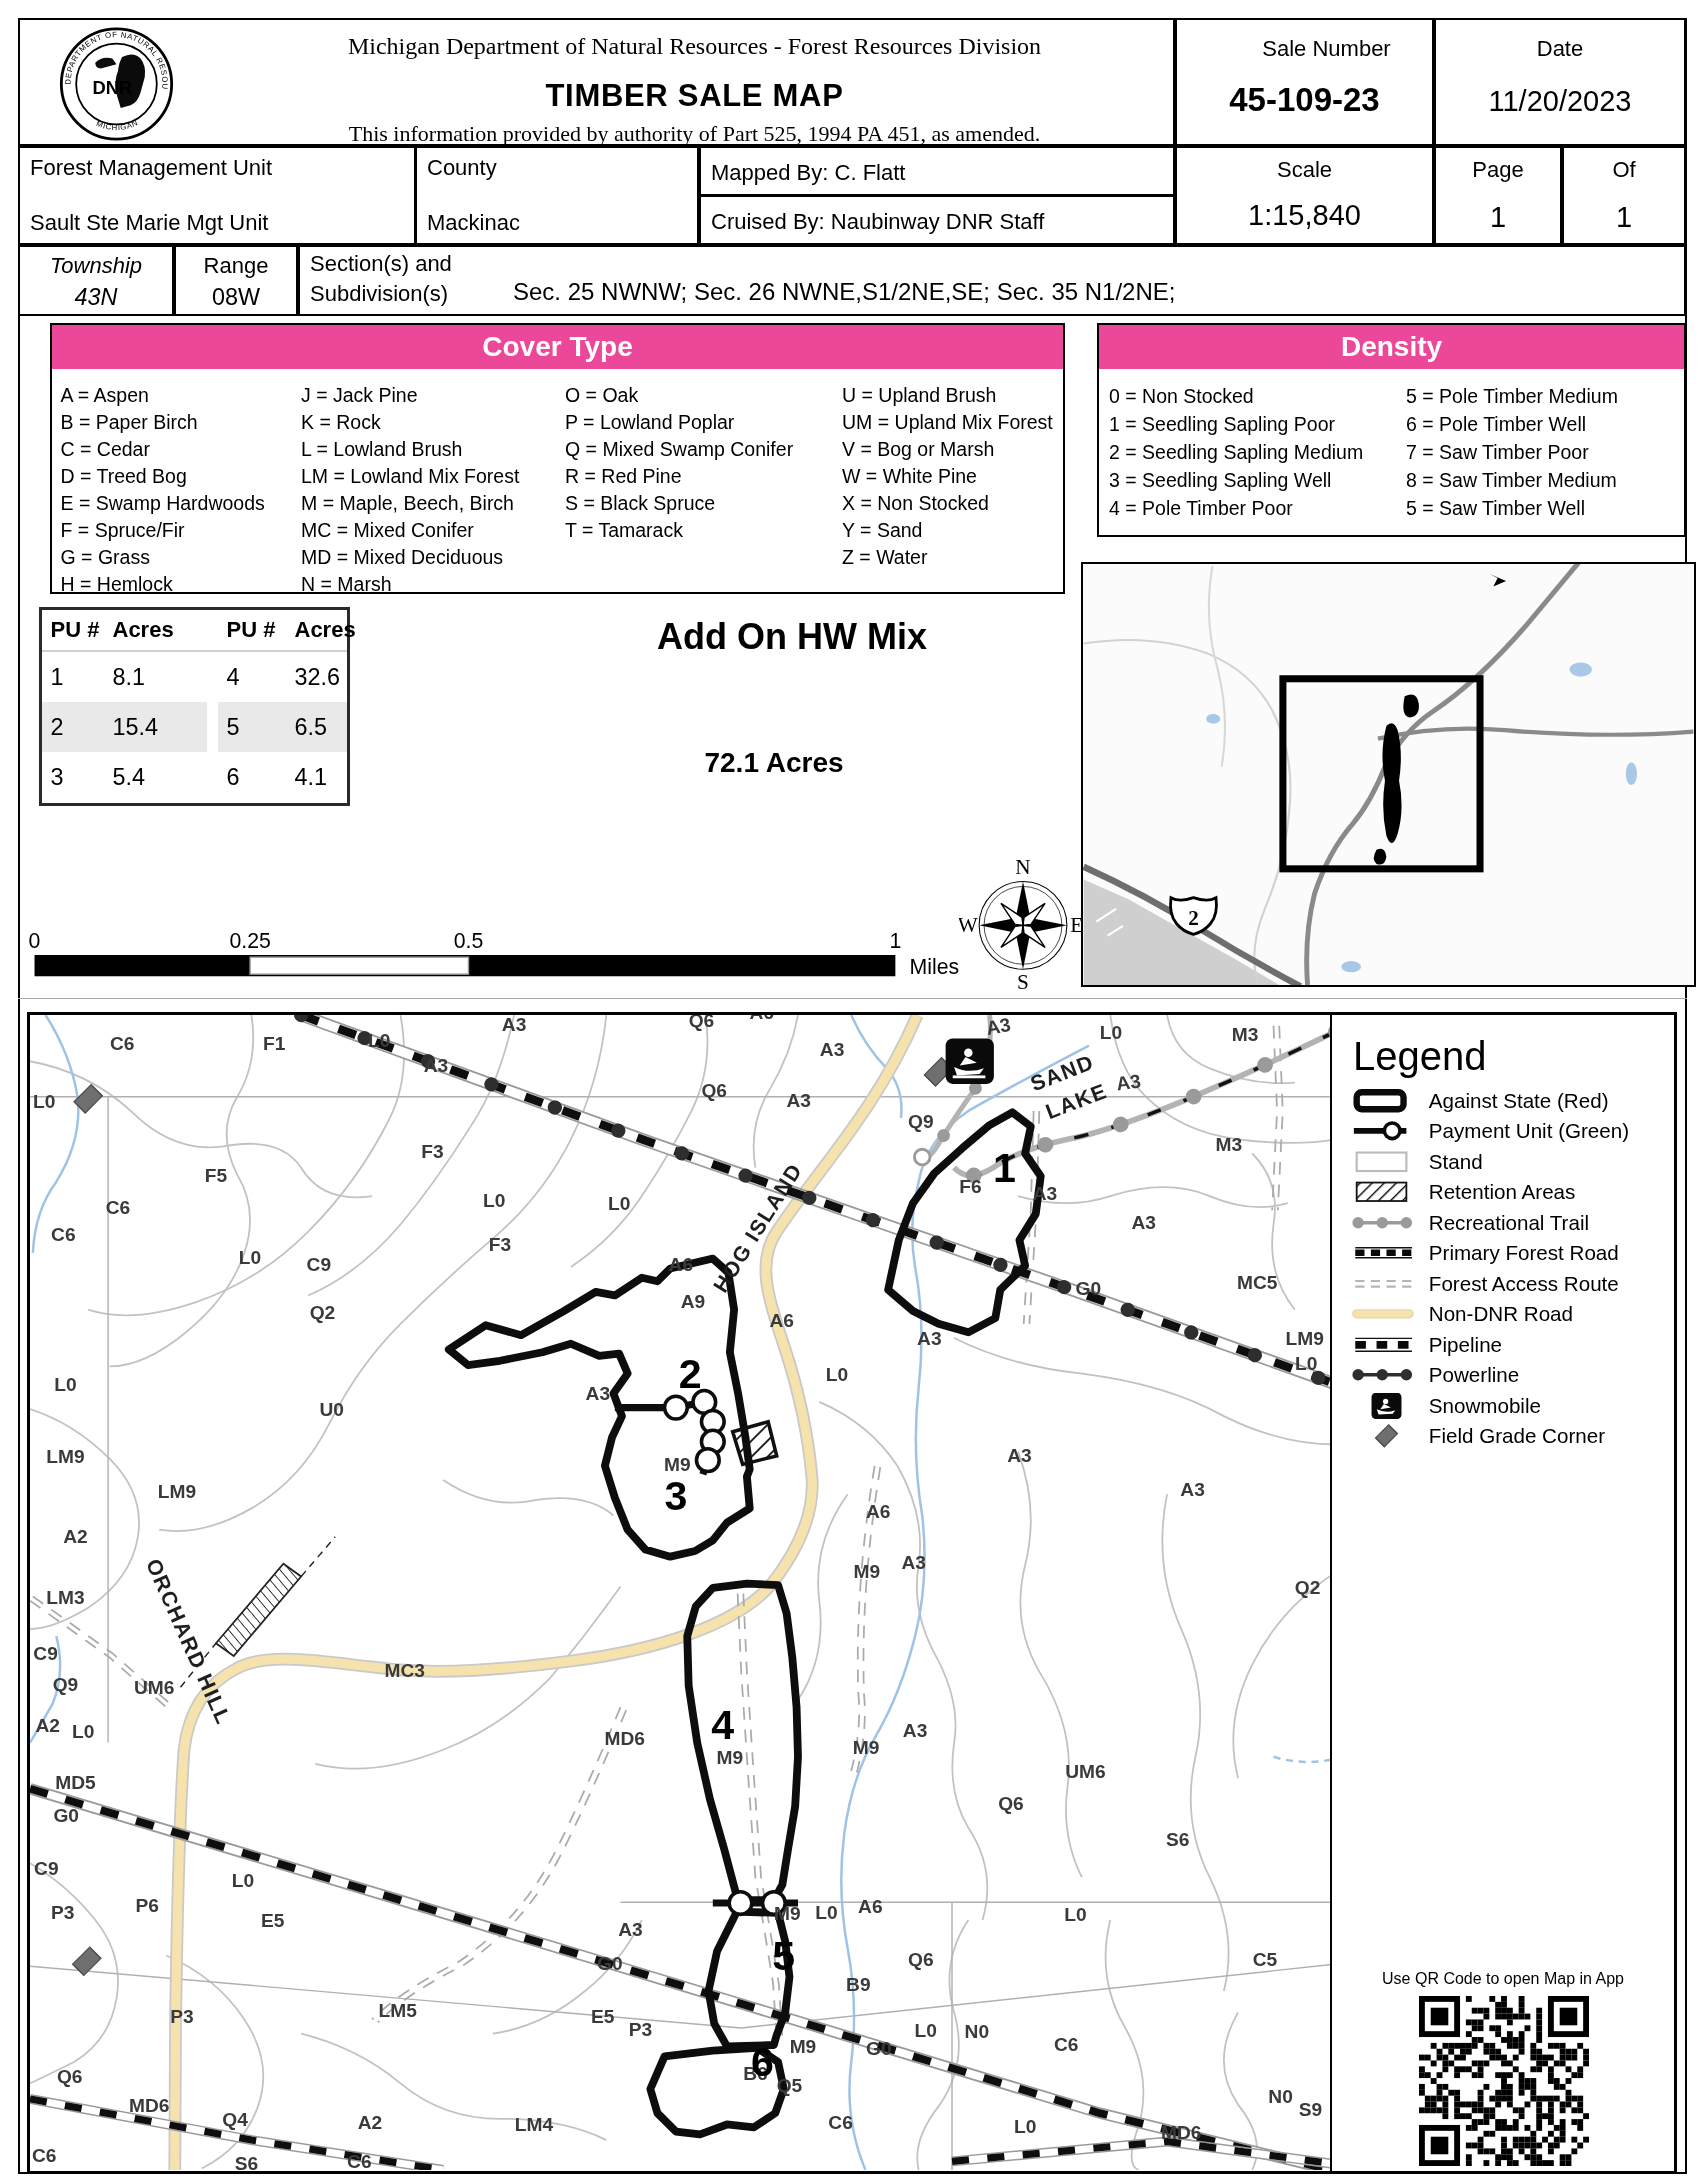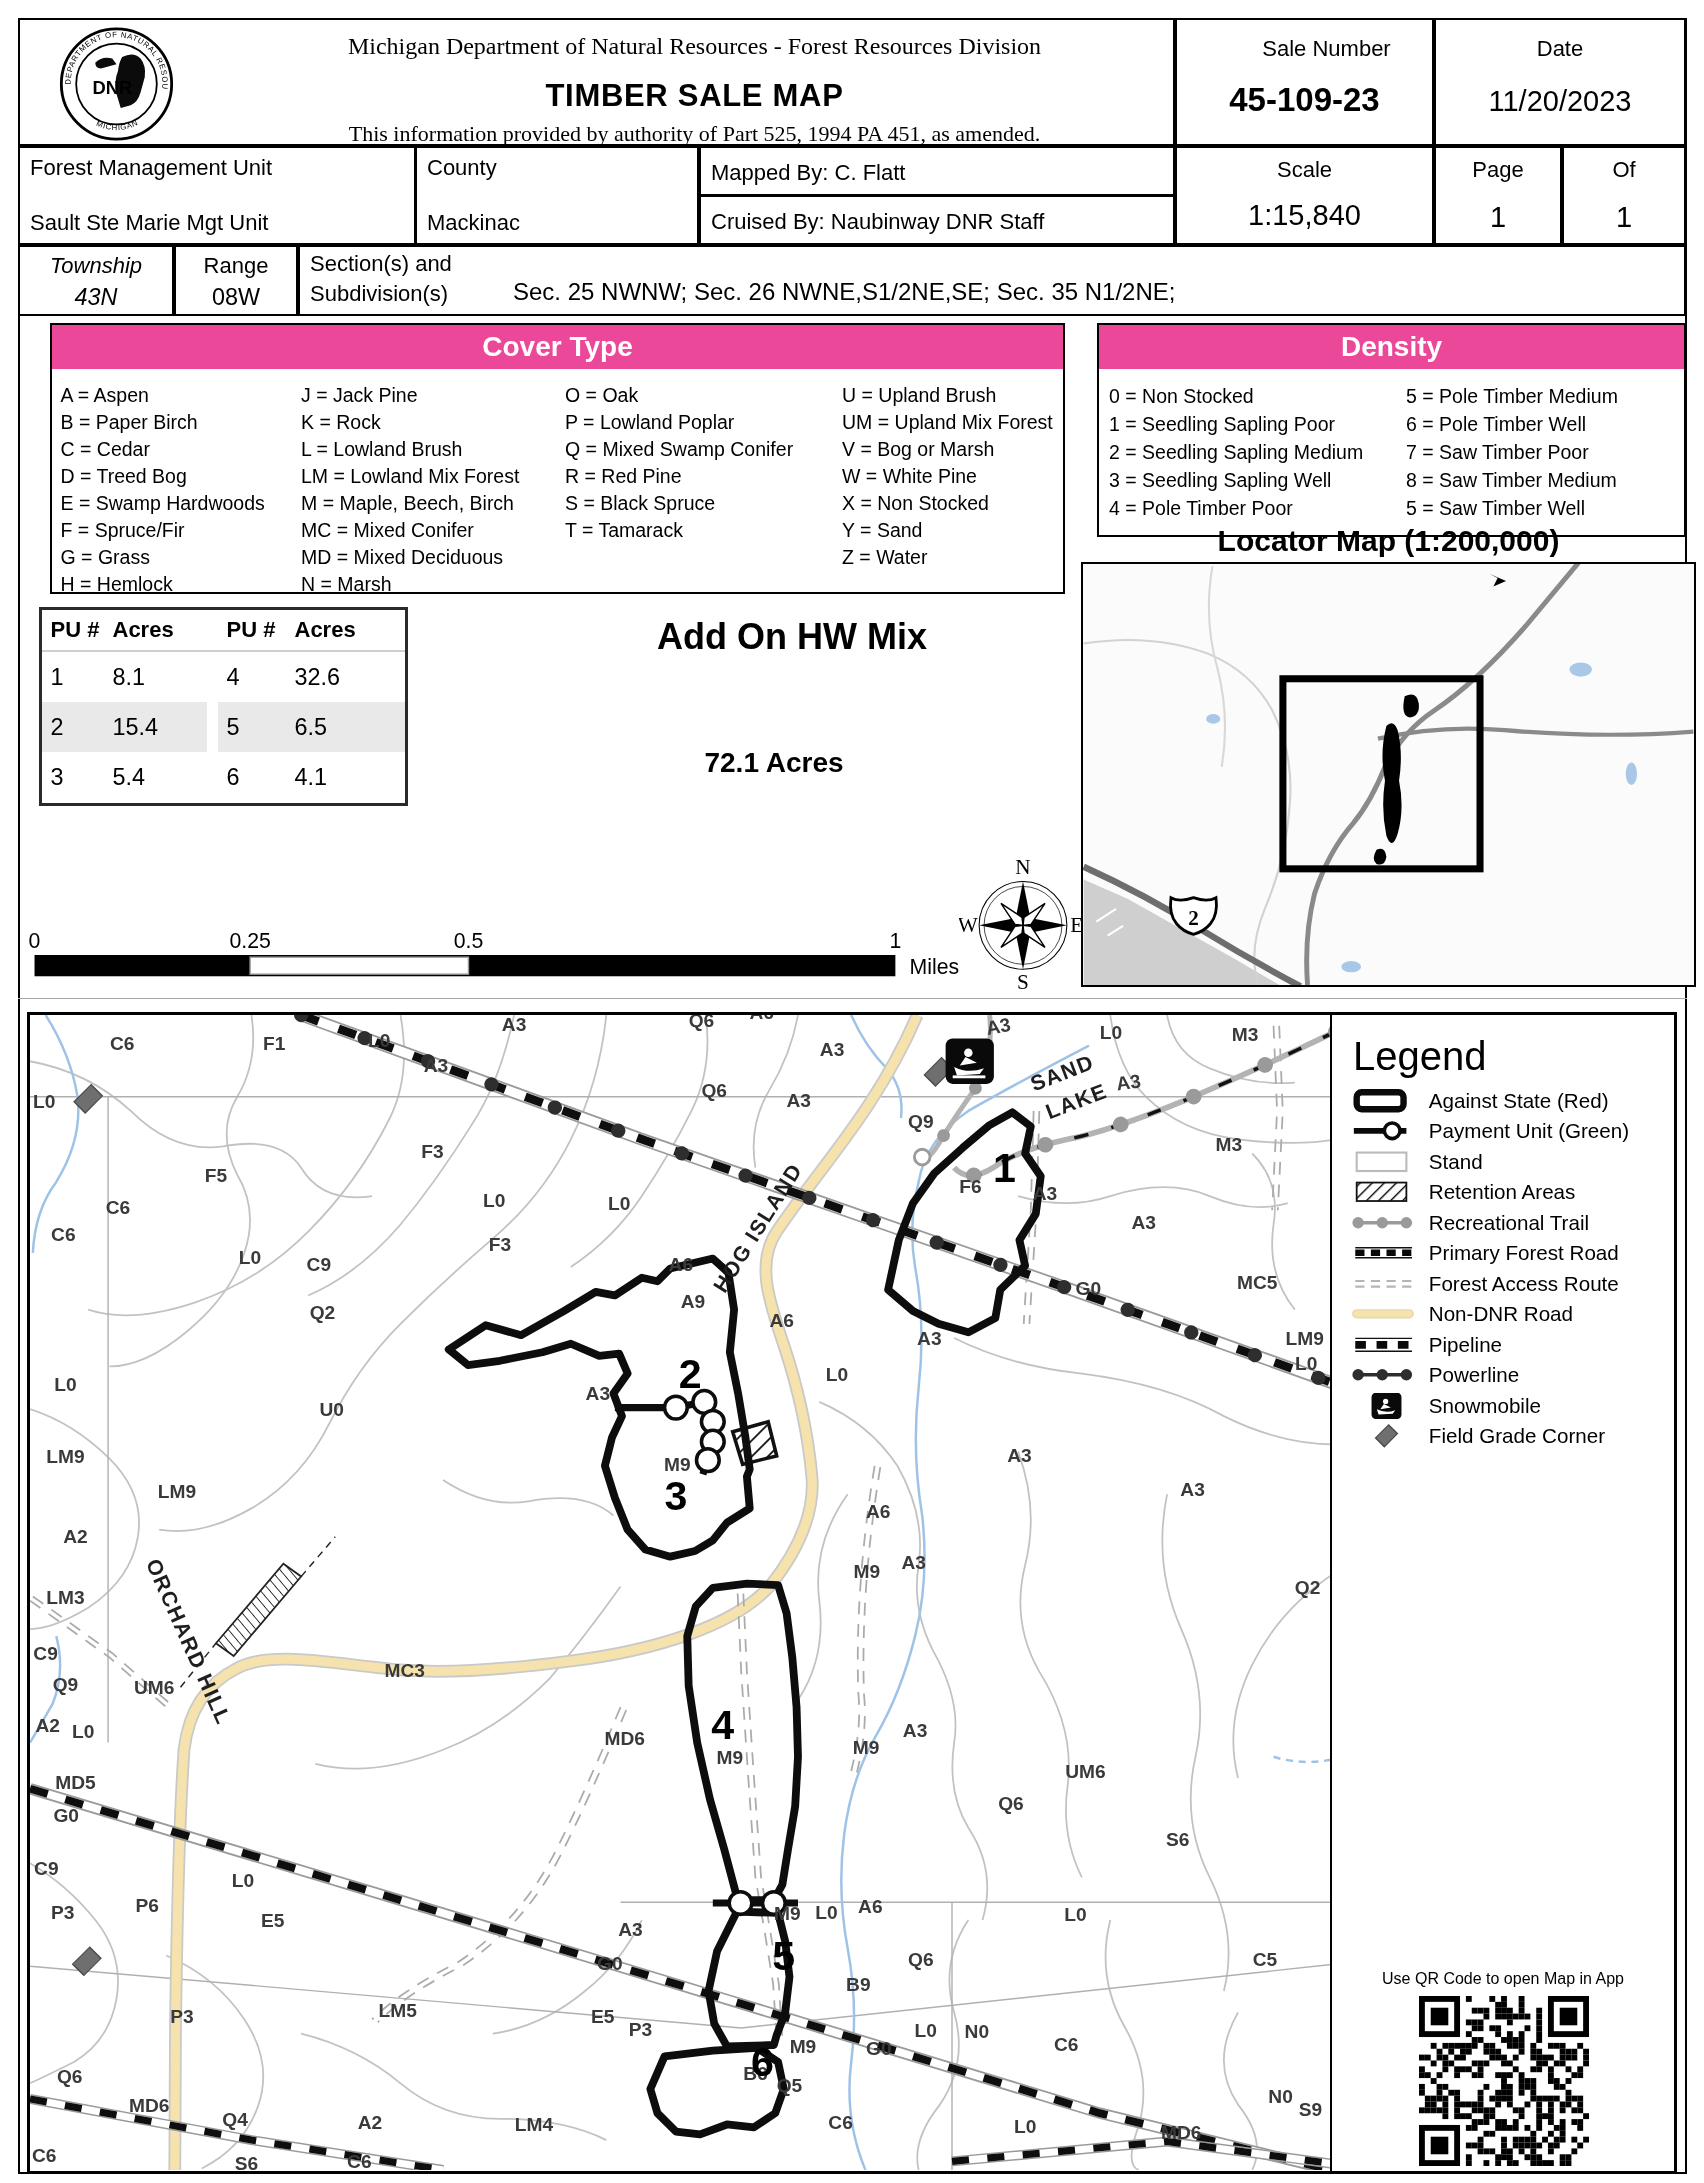--- a/index.html
+++ b/index.html
@@ -14,21 +14,21 @@
   .authority{font-family:"Liberation Serif",serif;font-size:22px;}
   .big-val{font-size:33px;font-weight:bold;}
   .date-val,.scale-val,.page-val{font-size:29px;}
   
   .banner{position:absolute;left:0;top:0;right:0;height:44px;background:#ec4899;color:#fff;
           font-size:28px;font-weight:bold;text-align:center;line-height:44px;}
   .ct-col{position:absolute;top:57px;}
   .ct-entry{font-size:19.5px;line-height:27px;white-space:nowrap;}
   .dn-entry{font-size:19.5px;line-height:28px;white-space:nowrap;}
   
-  .pu-table{position:absolute;left:39px;top:607px;width:369px;height:199px;border:3.6px solid #2a2a2a;box-sizing:border-box;background:#fff;}
+  .pu-table{position:absolute;left:39px;top:607px;width:311px;height:199px;border:3.6px solid #2a2a2a;box-sizing:border-box;background:#fff;}
   .pu-head{display:grid;grid-template-columns:62px 114px 68px 114px;height:40px;align-items:center;padding-left:8.5px;font-weight:bold;font-size:22px;border-bottom:2.8px solid #cfcfcf;}
   .pu-row{display:grid;grid-template-columns:62px 114px 68px 114px;height:50px;align-items:center;padding-left:8.5px;font-size:23.4px;}
   .pu-row.shade{background:linear-gradient(90deg,#e9e9e9 0 165px,#ffffff 165px 176px,#e9e9e9 176px 100%);}
   .sale-title{font-size:36px;font-weight:bold;}
   .sale-acres{font-size:28px;font-weight:bold;}
   
   .map-frame{position:absolute;left:27px;top:1012px;width:1650px;height:1162px;border:3.6px solid #000;box-sizing:border-box;background:#fff;}
   .legend-panel{position:absolute;right:0;top:0;bottom:0;width:344px;background:#fff;border-left:2.8px solid #000;box-sizing:border-box;z-index:5;}
   .legend-title{font-size:40px;margin:18.5px 0 7px 21px;}
   .lg-row{display:flex;align-items:center;height:30.5px;padding-left:12.8px;}
@@ -212,21 +212,20 @@
           <span>3</span>
           <span>5.4</span>
           <span>6</span>
           <span>4.1</span>
         </div>
       </div>
   </div>
   <div class="abs center sale-title" style="left:561px;top:616px;width:462px;">Add On HW Mix</div>
   <div class="abs center sale-acres" style="left:625px;top:747px;width:298px;">72.1 Acres</div>
 
-  <div class="abs center" style="left:1081px;top:524px;width:615px;font-size:30px;font-weight:bold;">Locator Map (1:200,000)</div>
   <svg class="abs" style="left:1081px;top:562px;border:2.8px solid #000;box-sizing:border-box;background:#fbfbfb;" width="615" height="425" viewBox="1522 792 866 598">
     <polygon points="1522,1240 1585,1268 1660,1310 1735,1352 1800,1390 1522,1390" fill="#cfcfcf"></polygon>
     <path d="M1522,905 Q1620,890 1700,920 Q1760,945 1790,1000 Q1820,1060 1815,1130 Q1810,1210 1780,1280 Q1755,1340 1770,1390" fill="none" stroke="#d2d2d2" stroke-width="3"></path>
     <path d="M1705,795 Q1692,870 1712,940 Q1730,1010 1718,1080" fill="none" stroke="#d8d8d8" stroke-width="3"></path>
     <path d="M2225,790 L2150,880 Q2080,960 2020,1000 Q1975,1030 1950,1080 Q1930,1130 1905,1160 Q1870,1200 1850,1260 Q1835,1320 1840,1390" fill="none" stroke="#8a8a8a" stroke-width="7"></path>
     <path d="M1940,1040 Q2030,1020 2120,1028 Q2260,1040 2388,1030" fill="none" stroke="#8a8a8a" stroke-width="6"></path>
     <path d="M1522,1222 Q1610,1262 1690,1312 Q1760,1355 1830,1392" fill="none" stroke="#6e6e6e" stroke-width="9"></path>
     <path d="M1540,1300 l28,-18 M1556,1320 l22,-14" stroke="#fff" stroke-width="3" fill="none"></path>
     <ellipse cx="1706" cy="1012" rx="10" ry="7" fill="#a9c8e8"></ellipse>
     <ellipse cx="2228" cy="942" rx="16" ry="10" fill="#a9c8e8"></ellipse>

